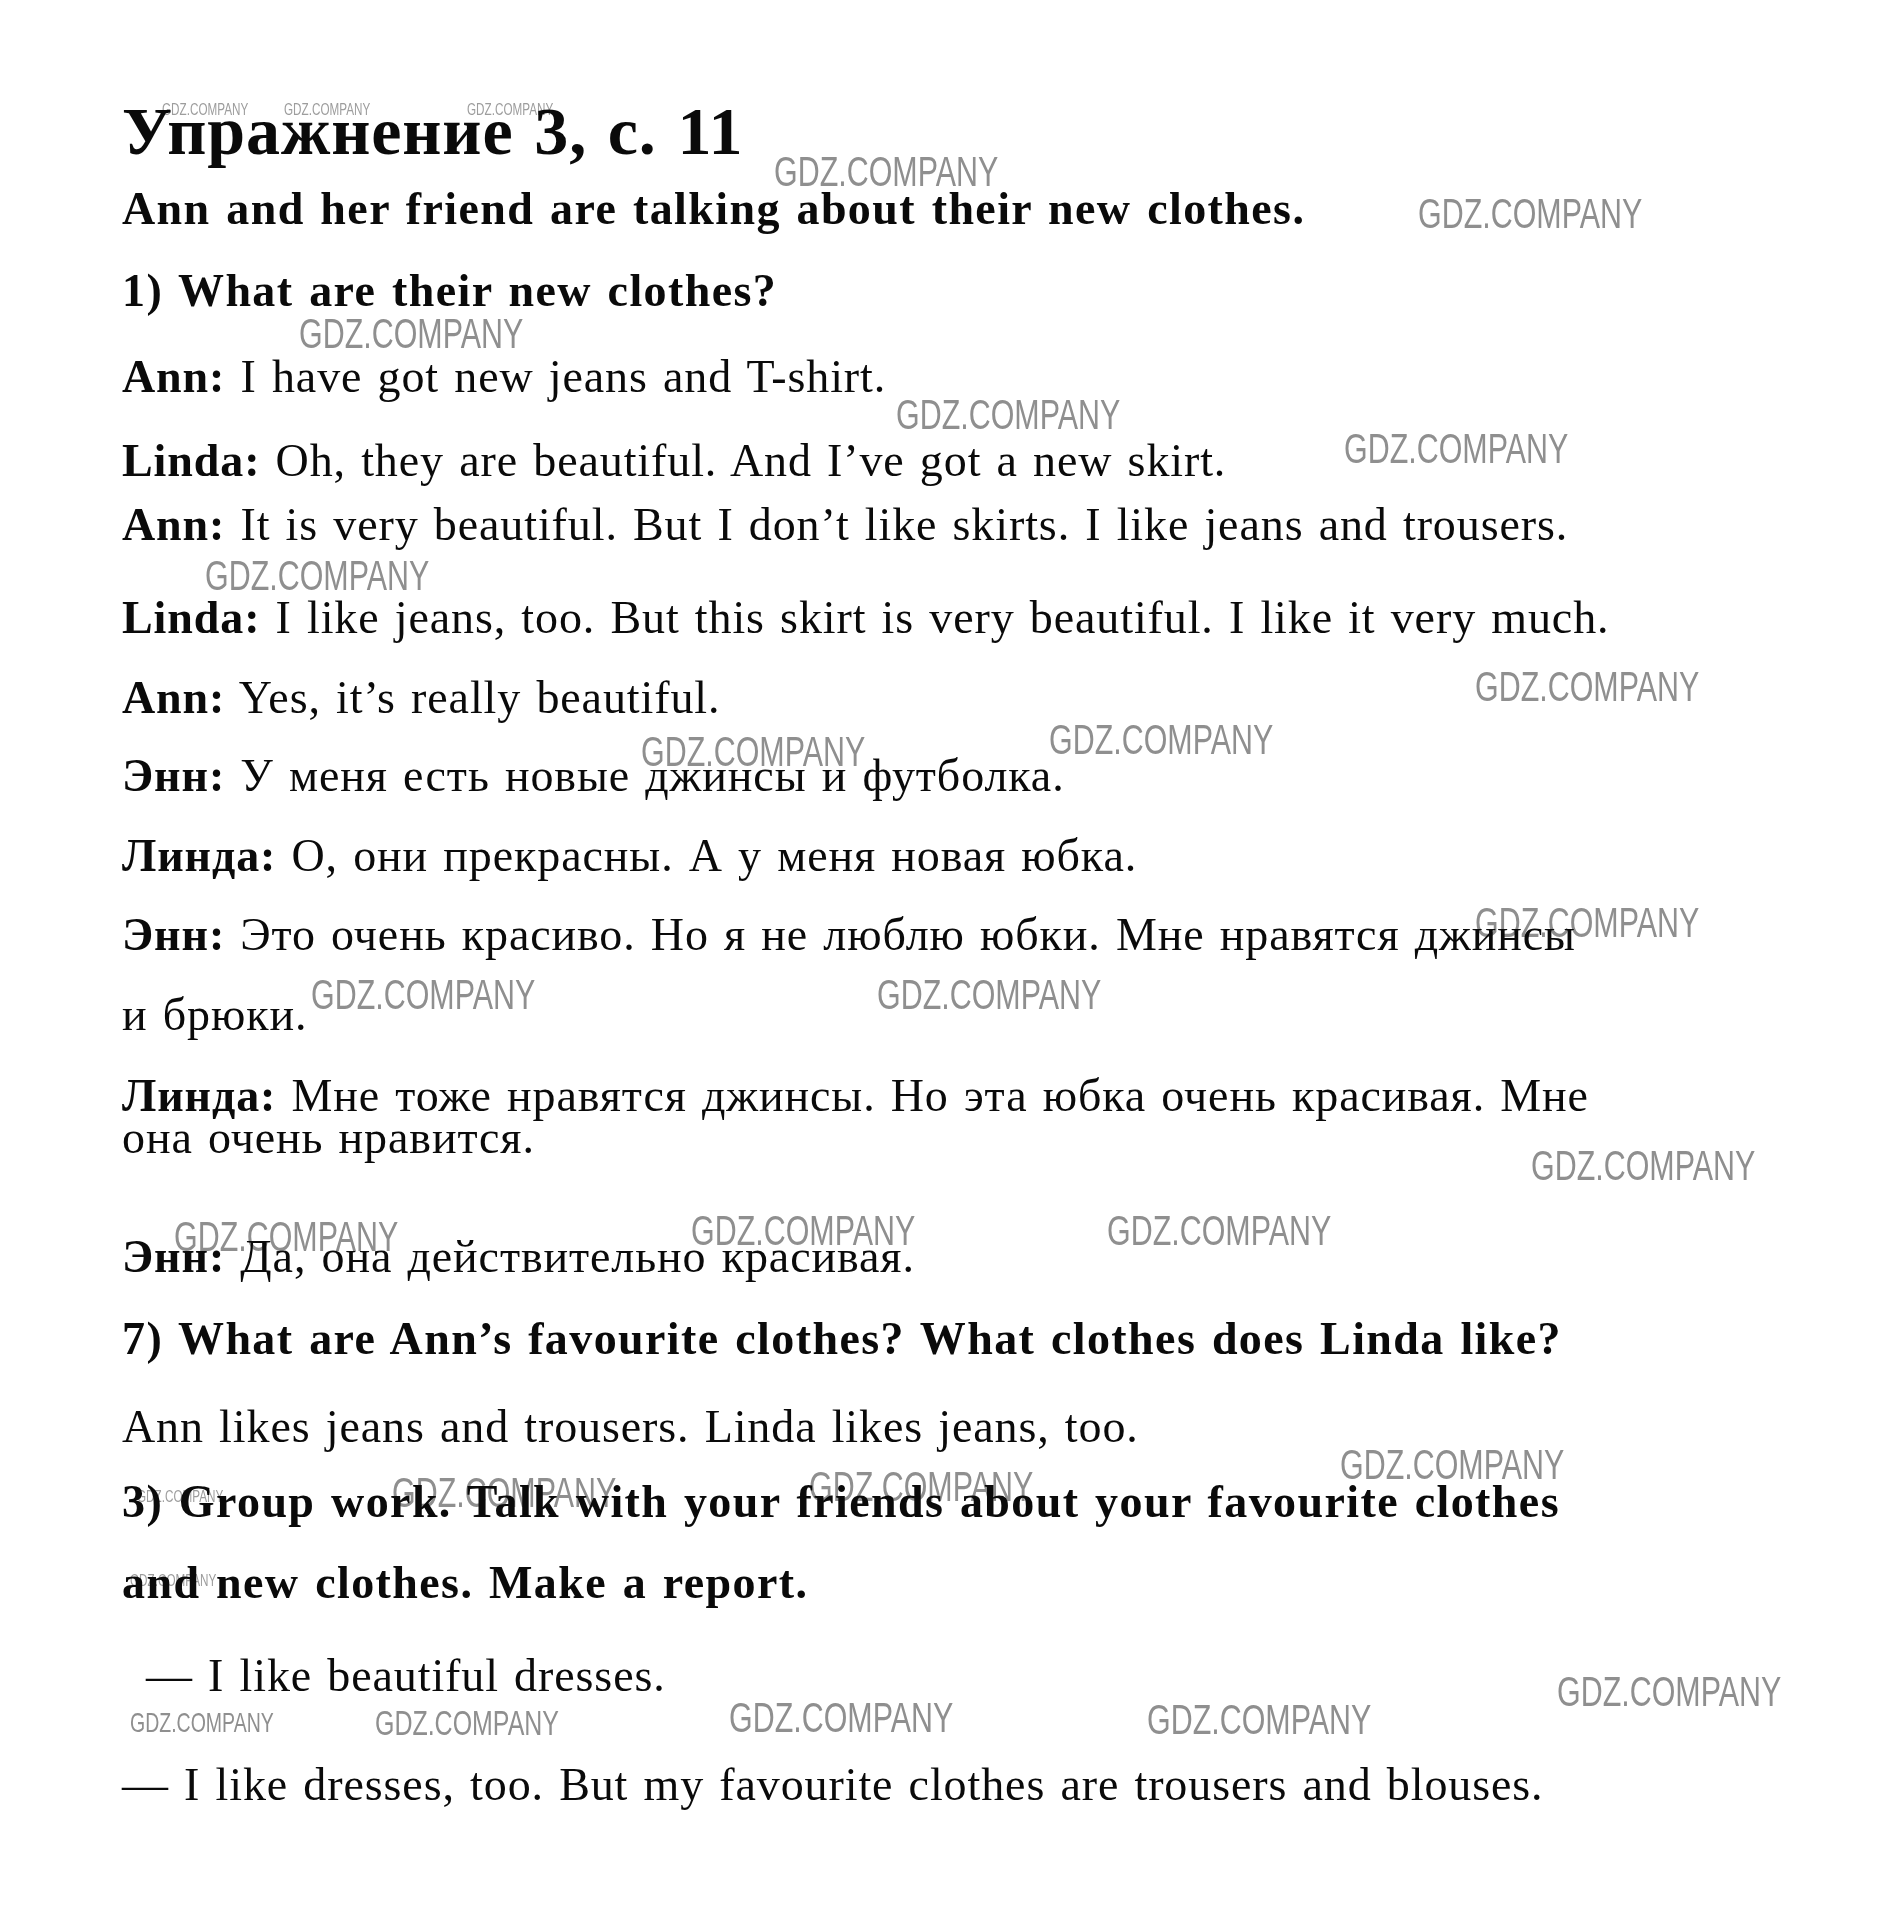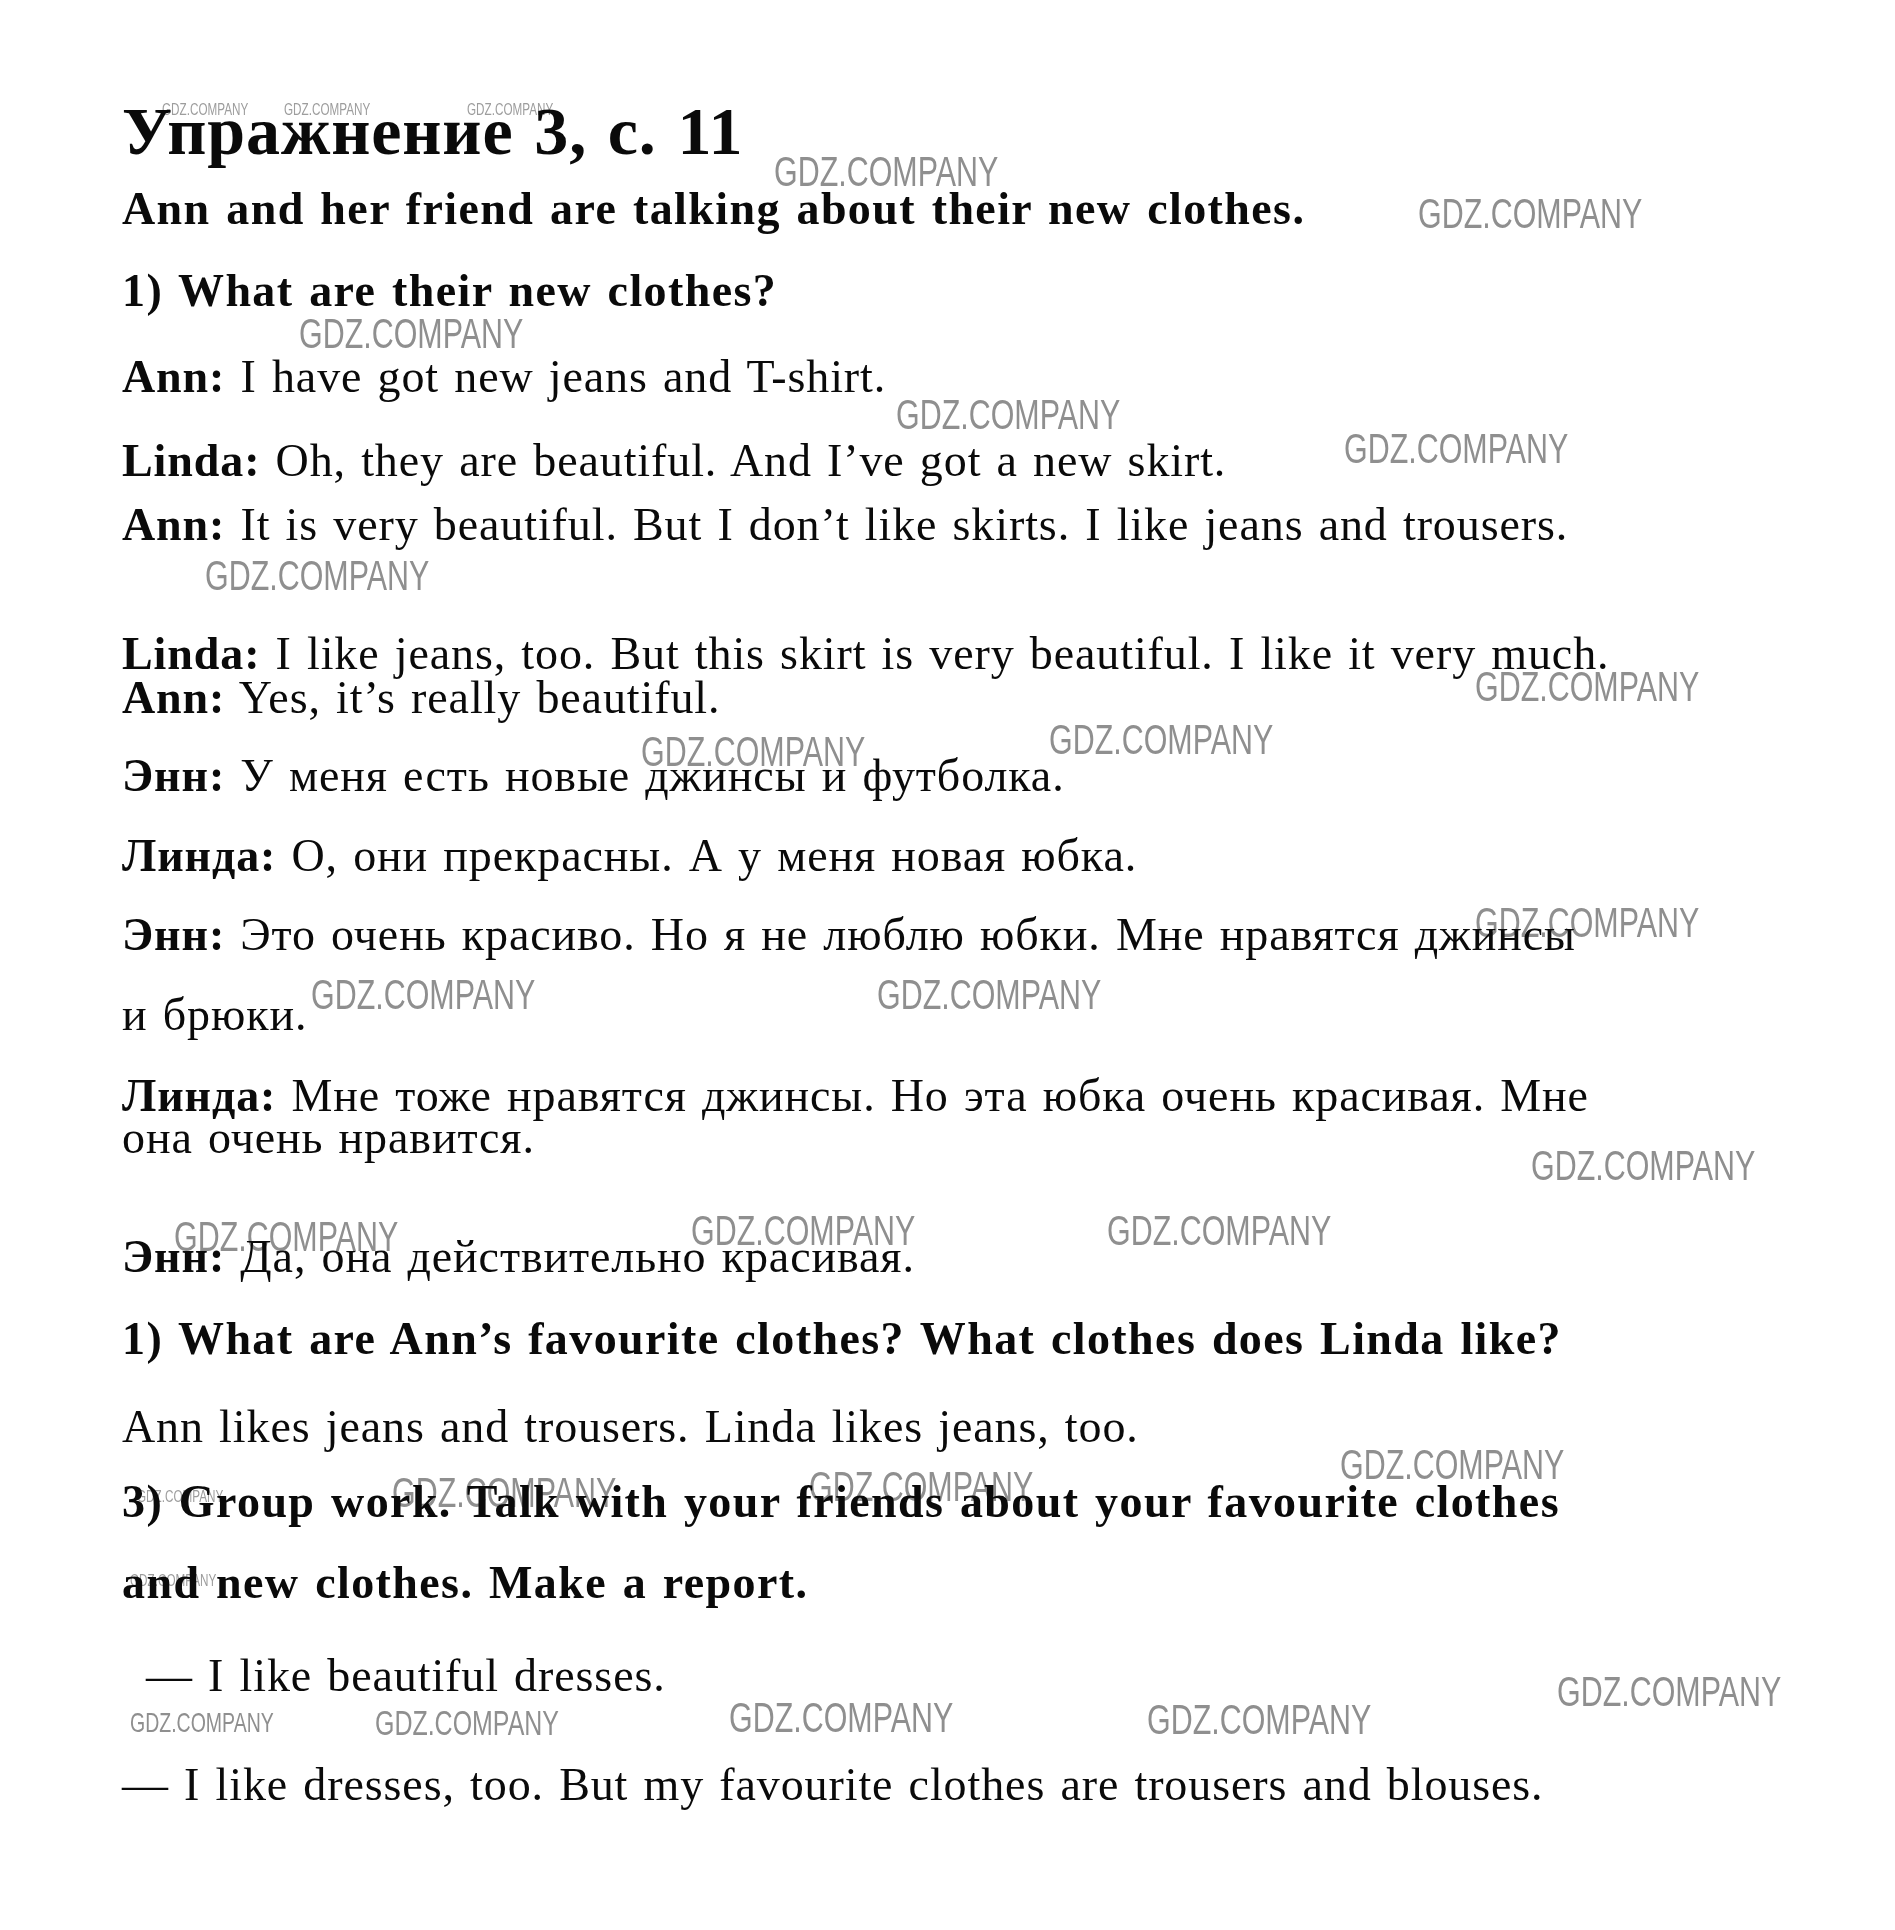--- a/index.html
+++ b/index.html
@@ -83,30 +83,30 @@
       <div class="wm large" style="left: 729px; top: 1696px;">GDZ.COMPANY</div>
       <div class="wm large" style="left: 1147px; top: 1698px;">GDZ.COMPANY</div>
     </div>
   <div class="content-layer" id="content">
       <div class="line bold title" style="top: 94px; left: 122px;"><span>Упражнение 3, с. 11</span></div>
       <div class="line bold" style="top: 184px; left: 122px;"><span>Ann and her friend are talking about their new clothes.</span></div>
       <div class="line bold" style="top: 266px; left: 122px; text-align: right;"><span>1) What are their new clothes?</span></div>
       <div class="line" style="top: 352px; left: 122px;"><span class="prefix">Ann:</span><span> I have got new jeans and T-shirt.</span></div>
       <div class="line" style="top: 436px; left: 122px;"><span class="prefix">Linda:</span><span> Oh, they are beautiful. And I’ve got a new skirt.</span></div>
       <div class="line" style="top: 500px; left: 122px;"><span class="prefix">Ann:</span><span> It is very beautiful. But I don’t like skirts. I like jeans and trousers.</span></div>
-      <div class="line" style="top: 593px; left: 122px; margin-top: 36px;"><span class="prefix">Linda:</span><span> I like jeans, too. But this skirt is very beautiful. I like it very much.</span></div>
+      <div class="line" style="top: 593px; left: 122px;"><span class="prefix">Linda:</span><span> I like jeans, too. But this skirt is very beautiful. I like it very much.</span></div>
       <div class="line" style="top: 673px; left: 122px;"><span class="prefix">Ann:</span><span> Yes, it’s really beautiful.</span></div>
       <div class="line" style="top: 751px; left: 122px;"><span class="prefix">Энн:</span><span> У меня есть новые джинсы и футболка.</span></div>
       <div class="line" style="top: 831px; left: 122px;"><span class="prefix">Линда:</span><span> О, они прекрасны. А у меня новая юбка.</span></div>
       <div class="line" style="top: 910px; left: 122px;"><span class="prefix">Энн:</span><span> Это очень красиво. Но я не люблю юбки. Мне нравятся джинсы</span></div>
       <div class="line" style="top: 990px; left: 122px;"><span>и брюки.</span></div>
       <div class="line" style="top: 1071px; left: 122px;"><span class="prefix">Линда:</span><span> Мне тоже нравятся джинсы. Но эта юбка очень красивая. Мне</span></div>
       <div class="line" style="top: 1113px; left: 122px;"><span>она очень нравится.</span></div>
       <div class="line" style="top: 1232px; left: 122px;"><span class="prefix">Энн:</span><span> Да, она действительно красивая.</span></div>
-      <div class="line bold" style="top: 1314px; left: 122px;"><span>1) What are Ann’s favourite clothes? What clothes does Linda like?</span></div>
+      <div class="line bold" style="top: 1314px; left: 122px;"><span>7) What are Ann’s favourite clothes? What clothes does Linda like?</span></div>
       <div class="line" style="top: 1394px; left: 122px; margin-top: 8px;"><span>Ann likes jeans and trousers. Linda likes jeans, too.</span></div>
       <div class="line bold" style="top: 1477px; left: 122px;"><span>3) Group work. Talk with your friends about your favourite clothes</span></div>
       <div class="line bold" style="top: 1558px; left: 122px;"><span>and new clothes. Make a report.</span></div>
       <div class="line" style="top: 1651px; left: 122px; margin-left: 24px;"><span>— I like beautiful dresses.</span></div>
       <div class="line" style="top: 1760px; left: 122px;"><span>— I like dresses, too. But my favourite clothes are trousers and blouses.</span></div>
     </div>
 </div>
 
 
 </body></html>

